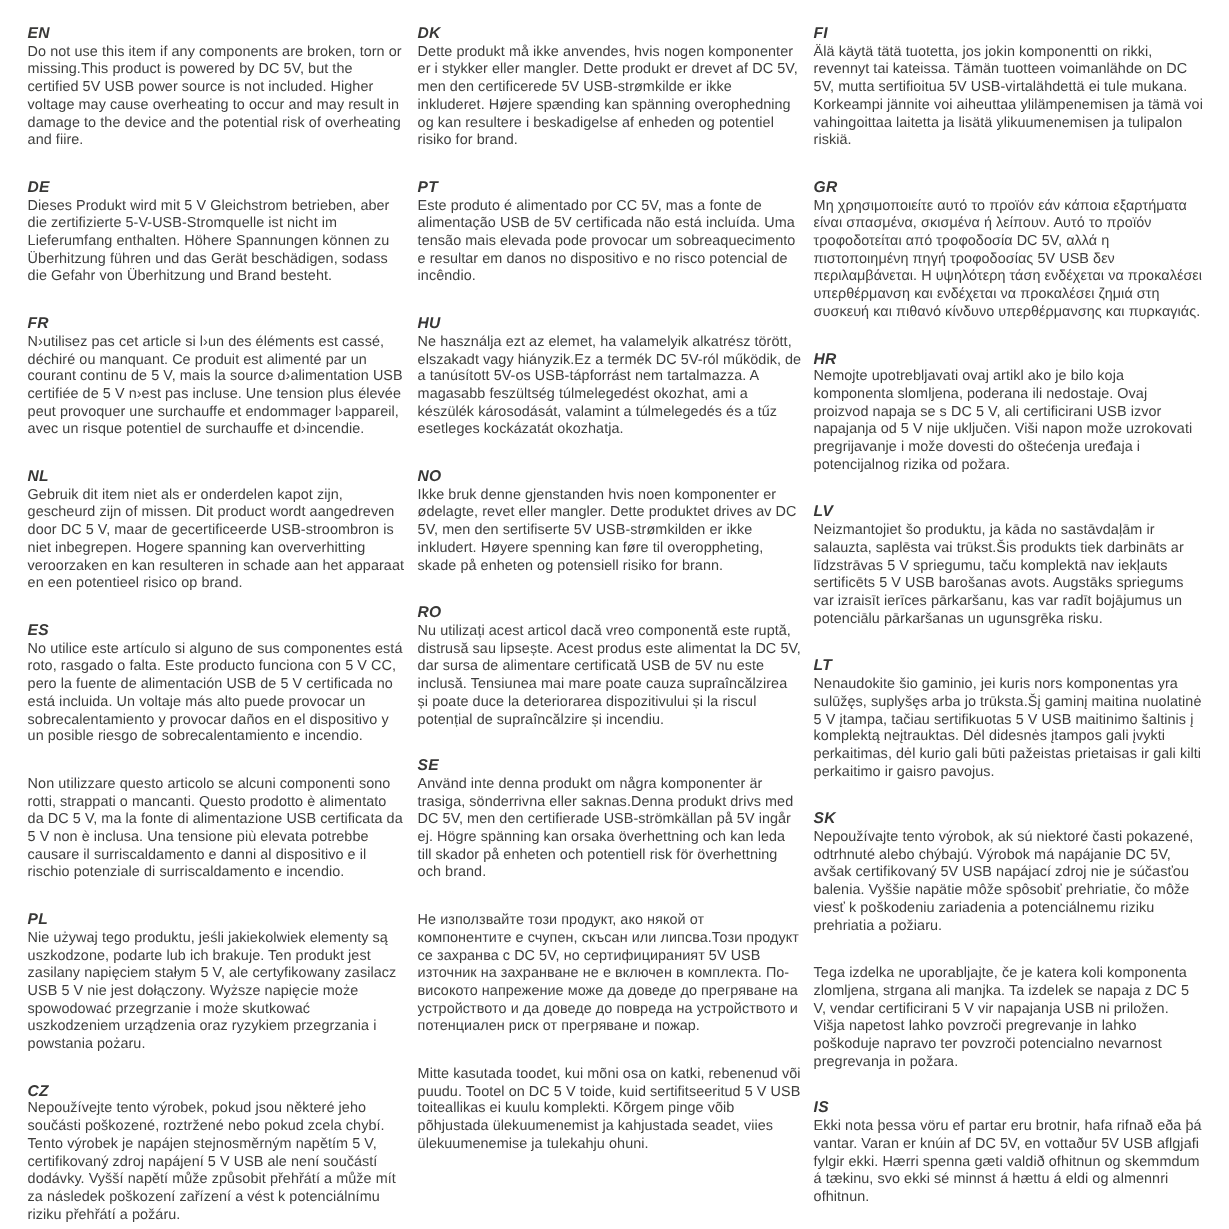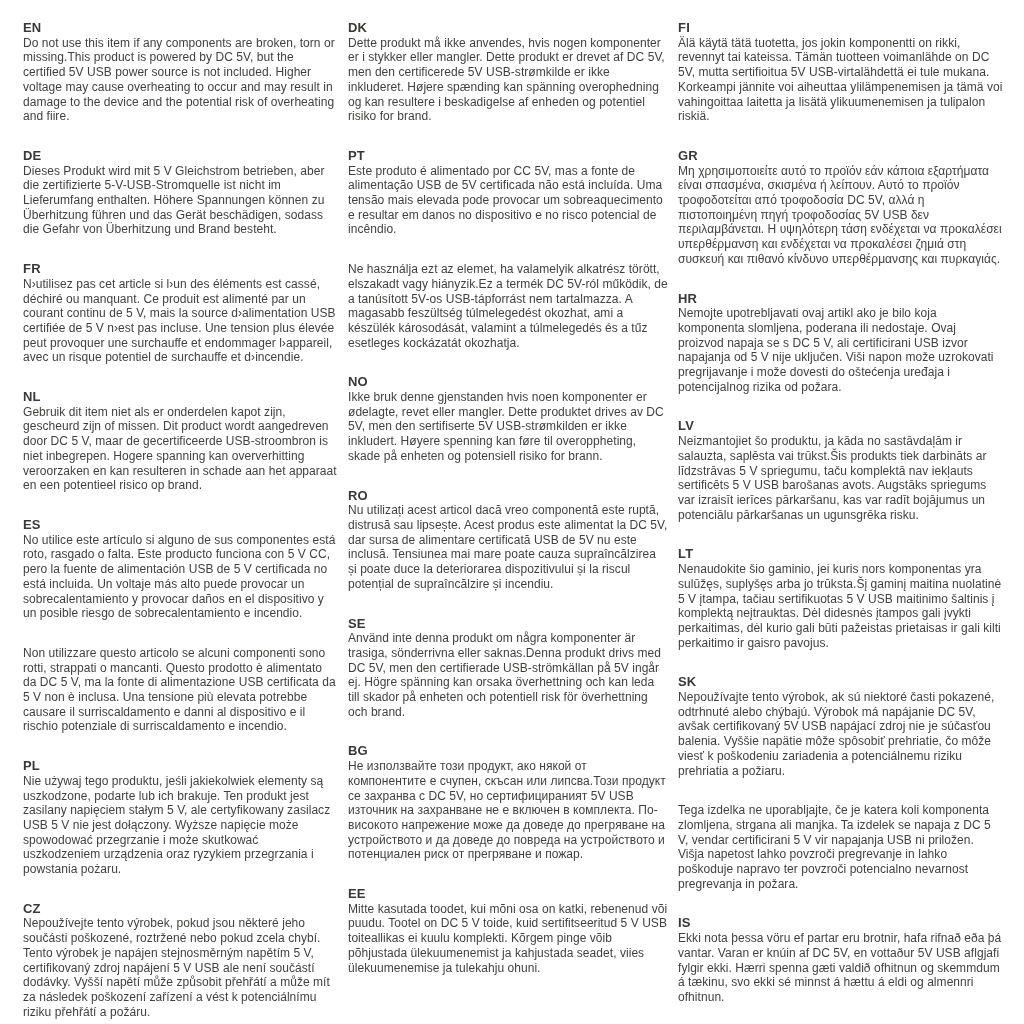--- a/index.html
+++ b/index.html
@@ -20,20 +20,21 @@
     color: #3d3d3c;
   }
   .col { min-width: 0; }
   .section { margin-bottom: 25px; }
   .lang-code {
     font-size: 13px;
     font-weight: bold;
     color: #383837;
     line-height: 14.7px;
     letter-spacing: 0.2px;
+    font-style: italic;
   }
   .lang-text {
     font-size: 12px;
     font-weight: normal;
     color: #3f3f3e;
     line-height: 14.7px;
     letter-spacing: 0.05px;
     text-align: left;
   }
 </style>
@@ -77,40 +78,39 @@
   <div class="col">
       <section class="section">
         <h3 class="lang-code">DK</h3>
         <p class="lang-text">Dette produkt må ikke anvendes, hvis nogen komponenter er i stykker eller mangler. Dette produkt er drevet af DC 5V, men den certificerede 5V USB-strømkilde er ikke inkluderet. Højere spænding kan spänning overophedning og kan resultere i beskadigelse af enheden og potentiel risiko for brand.</p>
       </section>
       <section class="section">
         <h3 class="lang-code">PT</h3>
         <p class="lang-text">Este produto é alimentado por CC 5V, mas a fonte de alimentação USB de 5V certificada não está incluída. Uma tensão mais elevada pode provocar um sobreaquecimento e resultar em danos no dispositivo e no risco potencial de incêndio.</p>
       </section>
       <section class="section">
+        <h3 class="lang-code">HU</h3>
         <p class="lang-text">Ne használja ezt az elemet, ha valamelyik alkatrész törött, elszakadt vagy hiányzik.Ez a termék DC 5V-ról működik, de a tanúsított 5V-os USB-tápforrást nem tartalmazza. A magasabb feszültség túlmelegedést okozhat, ami a készülék károsodását, valamint a túlmelegedés és a tűz esetleges kockázatát okozhatja.</p>
       </section>
       <section class="section">
         <h3 class="lang-code">NO</h3>
         <p class="lang-text">Ikke bruk denne gjenstanden hvis noen komponenter er ødelagte, revet eller mangler. Dette produktet drives av DC 5V, men den sertifiserte 5V USB-strømkilden er ikke inkludert. Høyere spenning kan føre til overoppheting, skade på enheten og potensiell risiko for brann.</p>
       </section>
       <section class="section">
         <h3 class="lang-code">RO</h3>
         <p class="lang-text">Nu utilizați acest articol dacă vreo componentă este ruptă, distrusă sau lipsește. Acest produs este alimentat la DC 5V, dar sursa de alimentare certificată USB de 5V nu este inclusă. Tensiunea mai mare poate cauza supraîncălzirea și poate duce la deteriorarea dispozitivului și la riscul potențial de supraîncălzire și incendiu.</p>
       </section>
       <section class="section">
         <h3 class="lang-code">SE</h3>
         <p class="lang-text">Använd inte denna produkt om några komponenter är trasiga, sönderrivna eller saknas.Denna produkt drivs med DC 5V, men den certifierade USB-strömkällan på 5V ingår ej. Högre spänning kan orsaka överhettning och kan leda till skador på enheten och potentiell risk för överhettning och brand.</p>
       </section>
       <section class="section">
-        <h3 class="lang-code">BG</h3>
         <p class="lang-text">Не използвайте този продукт, ако някой от компонентите е счупен, скъсан или липсва.Този продукт се захранва с DC 5V, но сертифицираният 5V USB източник на захранване не е включен в комплекта. По-високото напрежение може да доведе до прегряване на устройството и да доведе до повреда на устройството и потенциален риск от прегряване и пожар.</p>
       </section>
       <section class="section">
-        <h3 class="lang-code">EE</h3>
         <p class="lang-text">Mitte kasutada toodet, kui mõni osa on katki, rebenenud või puudu. Tootel on DC 5 V toide, kuid sertifitseeritud 5 V USB toiteallikas ei kuulu komplekti. Kõrgem pinge võib põhjustada ülekuumenemist ja kahjustada seadet, viies ülekuumenemise ja tulekahju ohuni.</p>
       </section>
     </div>
   <div class="col">
       <section class="section">
         <h3 class="lang-code">FI</h3>
         <p class="lang-text">Älä käytä tätä tuotetta, jos jokin komponentti on rikki, revennyt tai kateissa. Tämän tuotteen voimanlähde on DC 5V, mutta sertifioitua 5V USB-virtalähdettä ei tule mukana. Korkeampi jännite voi aiheuttaa ylilämpenemisen ja tämä voi vahingoittaa laitetta ja lisätä ylikuumenemisen ja tulipalon riskiä.</p>
       </section>
       <section class="section">
         <h3 class="lang-code">GR</h3>

